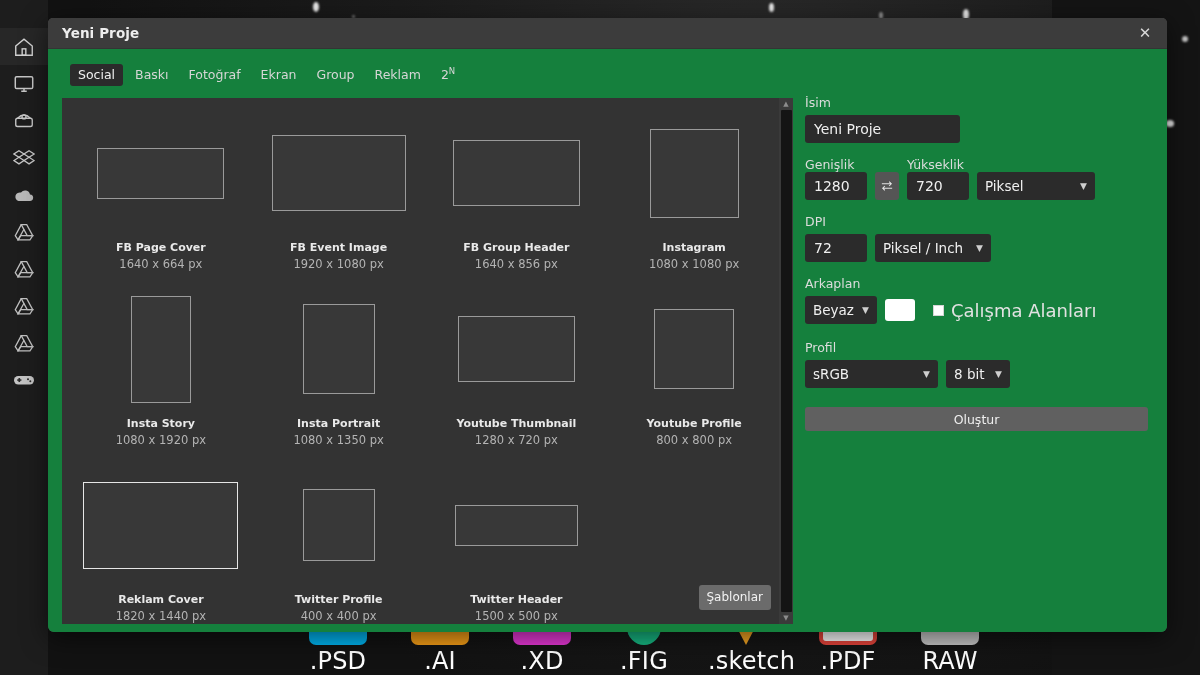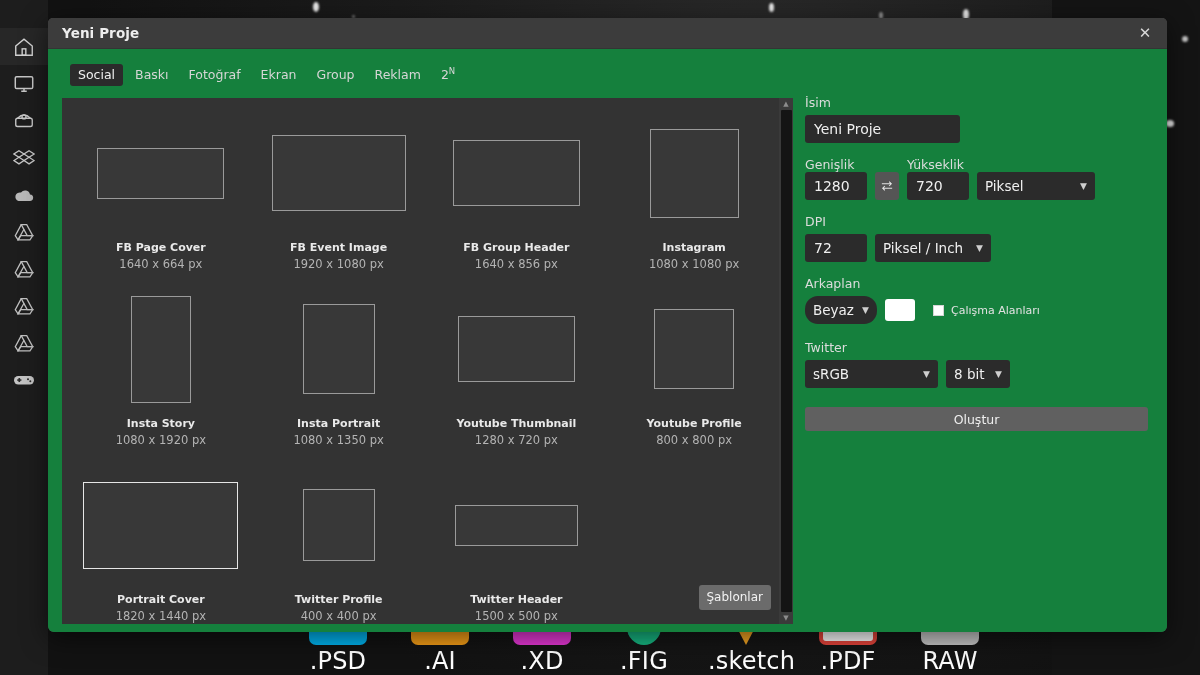--- a/index.html
+++ b/index.html
@@ -185,33 +185,33 @@
   .sel {
     background: #2b2b2b; border: none; border-radius: 3px;
     color: #f0f0f0; font-size: 13.5px;
     height: 28px; padding: 0 8px;
     display: flex; align-items: center; gap: 8px;
     justify-content: space-between;
   }
   .sel .chev { font-size: 9px; color: #cfcfcf; }
   .sel.unit   { width: 118px; }
   .sel.dpiunit{ width: 116px; }
-  .sel.bg     { width: 72px; border-radius: 13px; }
+  .sel.bg     { width: 72px; }
   .sel.profile{ width: 133px; }
   .sel.bits   { width: 64px; }
 
   .swatch {
     width: 30px; height: 22px; background: #ffffff; border-radius: 3px;
     margin-left: 8px;
   }
   .chk-wrap { display: flex; align-items: center; gap: 7px; margin-left: 18px; }
   .chk {
     width: 11px; height: 11px; background: #ffffff; border: 1px solid #d5d5d5;
   }
-  .chk-label { font-size: 11px; color: #e2e2e2; text-align: right; }
+  .chk-label { font-size: 18px; color: #e2e2e2; text-align: right; }
 
   .create-btn {
     margin-top: 19px; width: 343px; height: 24px;
     background: #606060; border-radius: 3px;
     display: flex; align-items: center; justify-content: center;
     color: #efefef; font-size: 12.5px;
   }
 
   
   .formats {
@@ -423,21 +423,21 @@
                 <div class="tpl-thumb" style="width:80px;height:80px;"></div>
               </div>
               <div class="tpl-name">Youtube Profile</div>
               <div class="tpl-size">800 x 800 px</div>
             </div>
 
             <div class="tpl selected">
               <div class="tpl-thumb-box">
                 <div class="tpl-thumb" style="width:155px;height:87px;"></div>
               </div>
-              <div class="tpl-name">Portrait Cover</div>
+              <div class="tpl-name">Reklam Cover</div>
               <div class="tpl-size">1820 x 1440 px</div>
             </div>
 
             <div class="tpl">
               <div class="tpl-thumb-box">
                 <div class="tpl-thumb" style="width:72px;height:72px;"></div>
               </div>
               <div class="tpl-name">Twitter Profile</div>
               <div class="tpl-size">400 x 400 px</div>
             </div>
@@ -505,21 +505,21 @@
             <span>Beyaz</span>
             <span class="chev">▼</span>
           </div>
           <div class="swatch"></div>
           <div class="chk-wrap">
             <div class="chk"></div>
             <span class="chk-label">Çalışma Alanları</span>
           </div>
         </div>
 
-        <label class="fld-label mt16">Twitter</label>
+        <label class="fld-label mt16">Profil</label>
         <div class="row gap8">
           <div class="sel profile">
             <span>sRGB</span>
             <span class="chev">▼</span>
           </div>
           <div class="sel bits">
             <span>8 bit</span>
             <span class="chev">▼</span>
           </div>
         </div>

